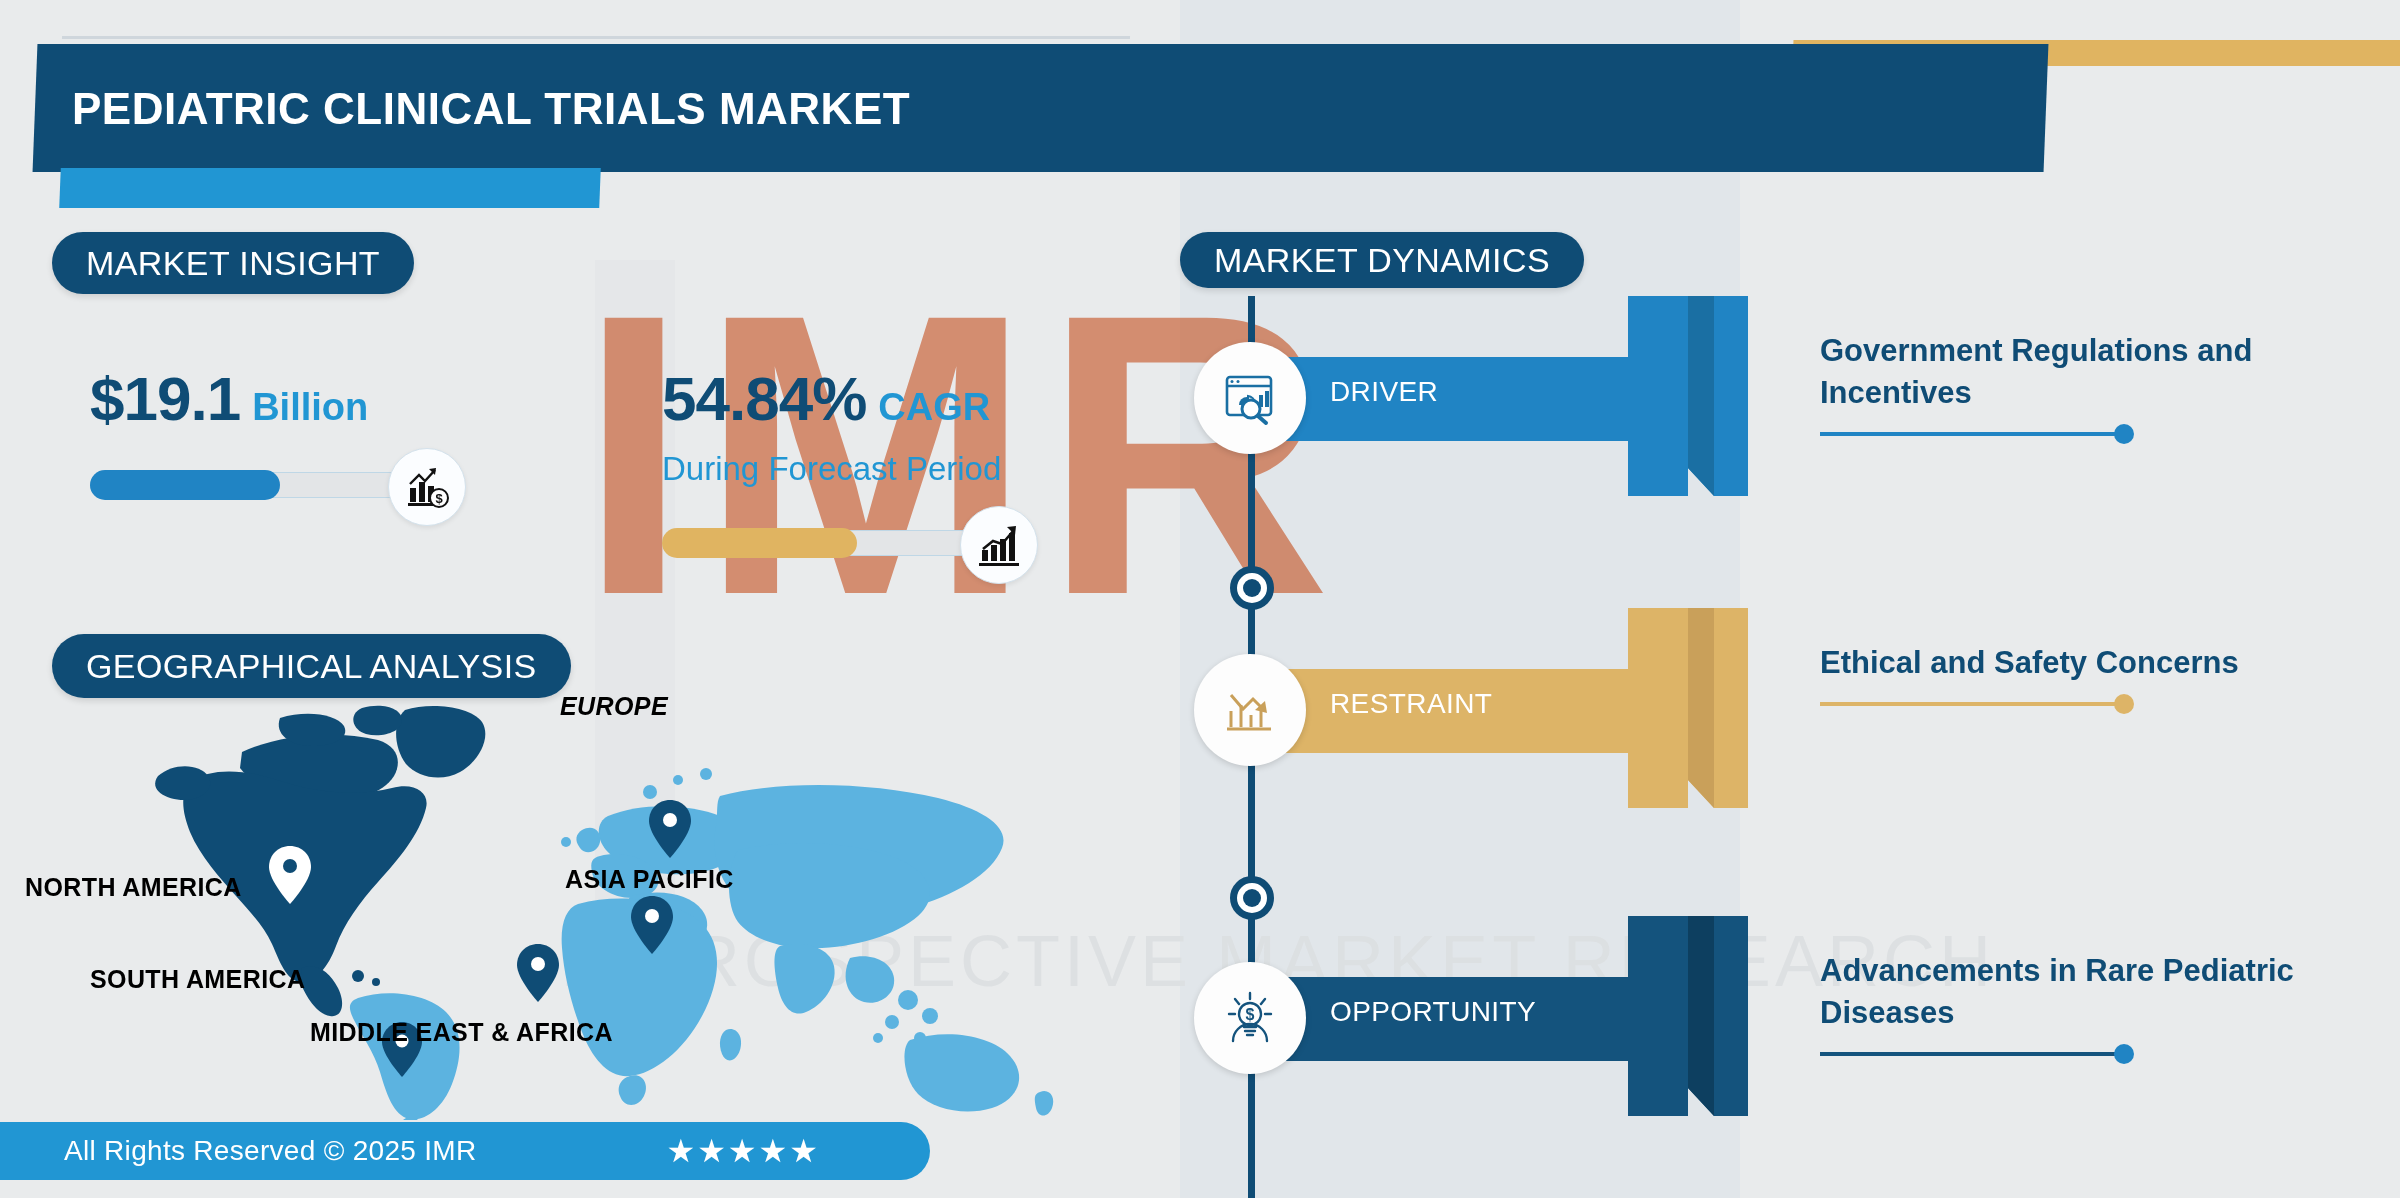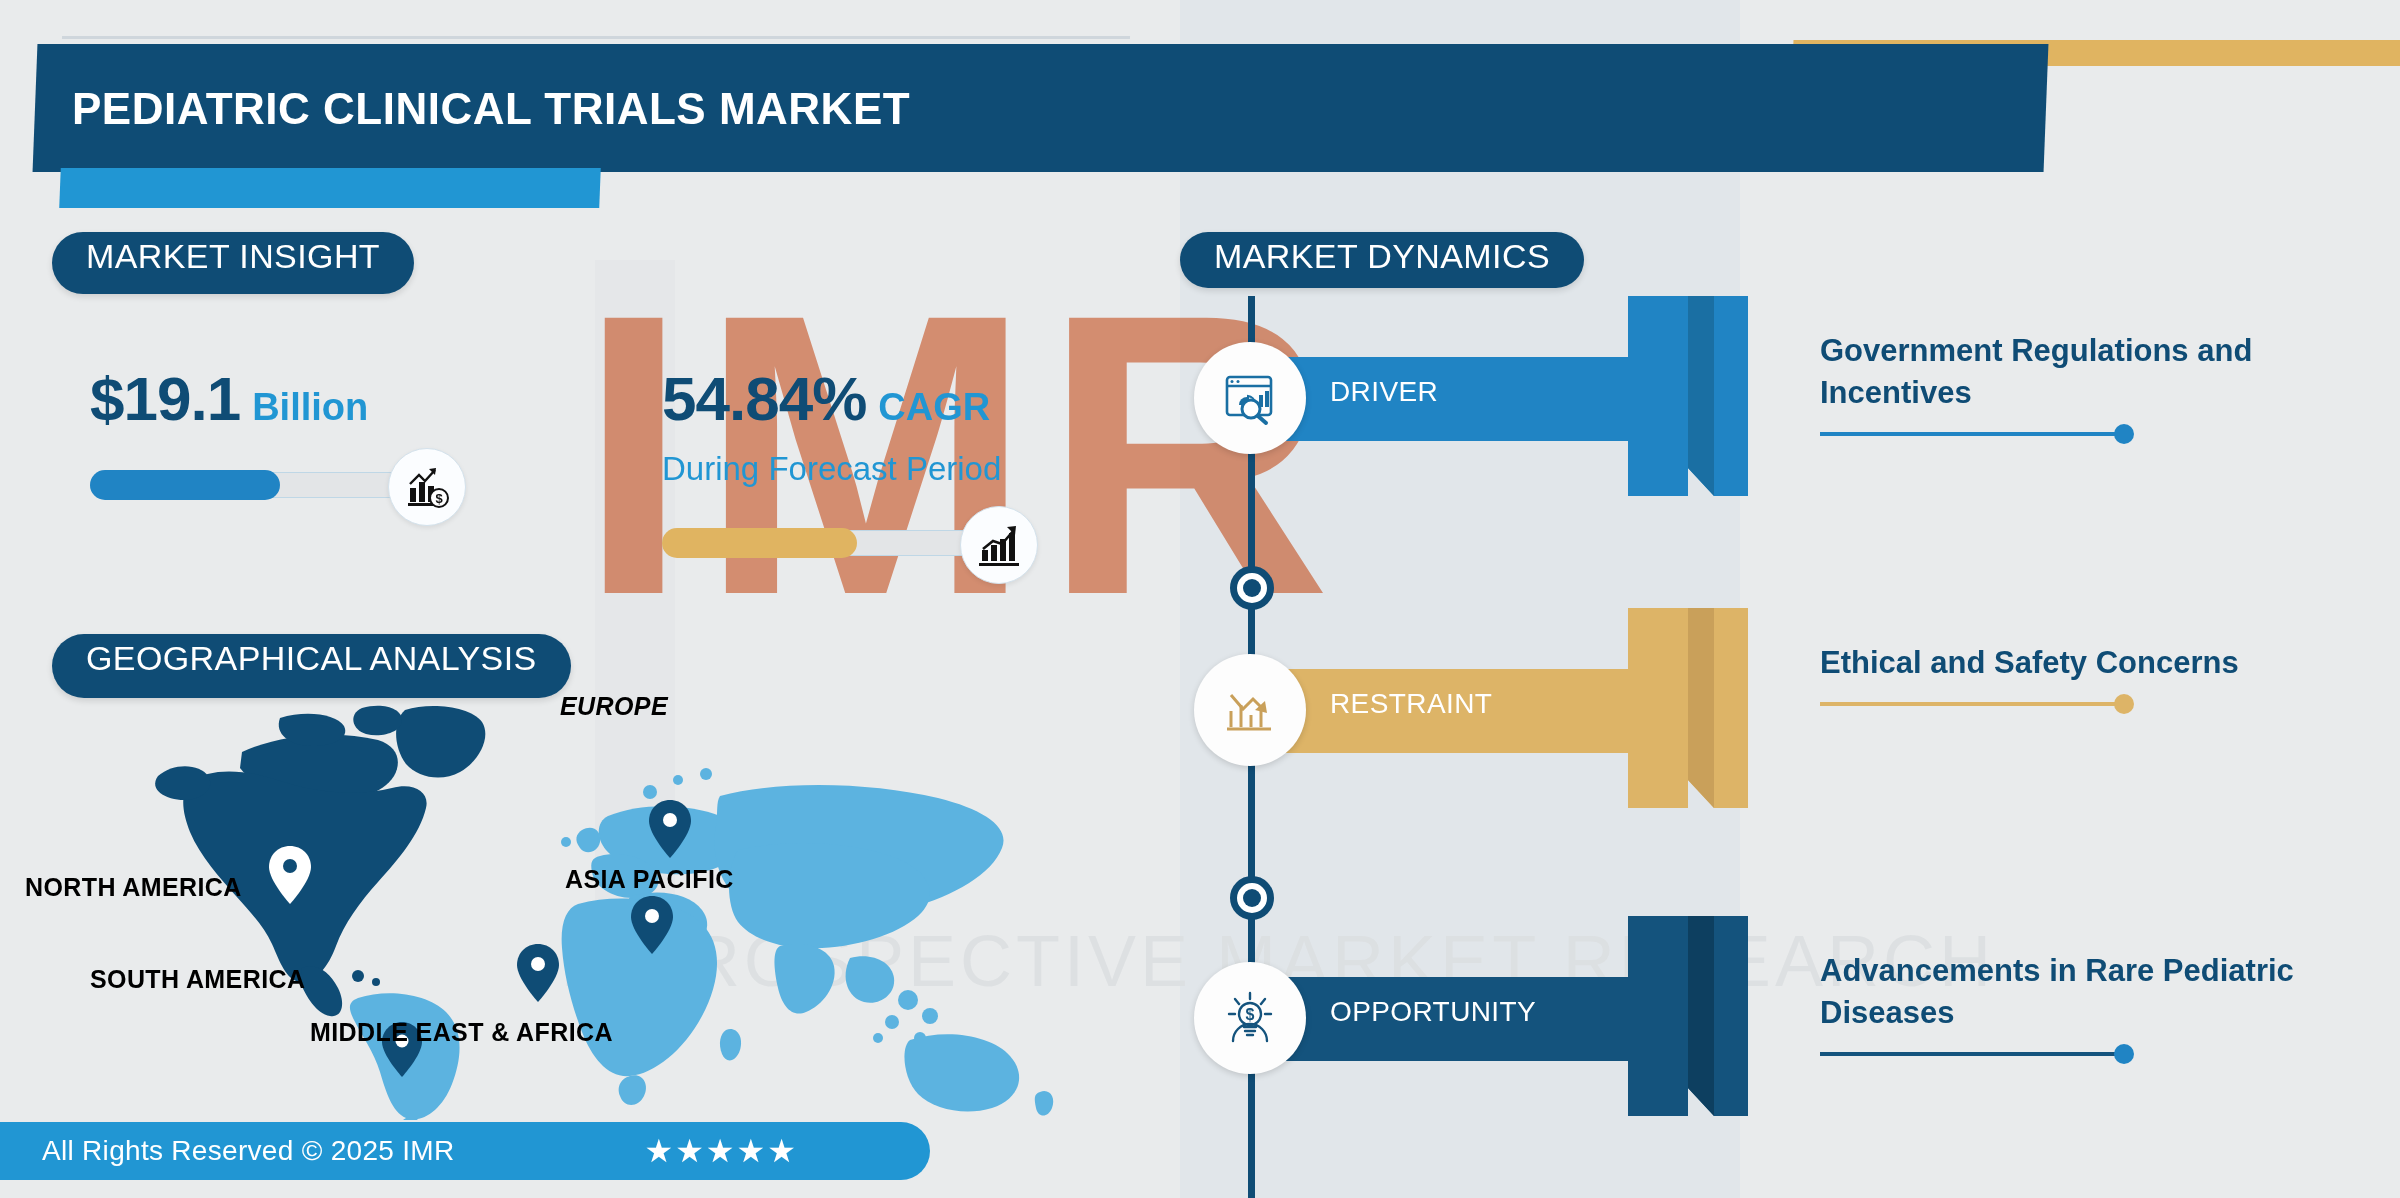--- a/index.html
+++ b/index.html
@@ -50,21 +50,21 @@
   .hdr-title {
     position:absolute; left:72px; top:84px;
     transform:skewX(0deg);
     font-size:44px; font-weight:bold; letter-spacing:.5px;
     color:#ffffff; white-space:nowrap;
   }
 
   
   .pill {
     position:absolute; background:#0f4c75; color:#fff;
-    border-radius:40px; display:flex; 
+    border-radius:40px; display:flex; align-items:center;
     padding:5px 34px; font-size:34px; font-weight:500; letter-spacing:.4px;
     box-shadow:0 3px 6px rgba(0,0,0,.12);
     white-space:nowrap;
   }
   #pill-insight  { left:52px;  top:232px; height:62px; }
   #pill-geo      { left:52px;  top:634px; height:64px; }
   #pill-dynamics { left:1180px;top:232px; height:56px; }
 
   
   .stat { position:absolute; }
@@ -168,21 +168,21 @@
     top:-8px; left:294px;
   }
 
   
   #footer {
     position:absolute; left:0; bottom:18px; width:930px; height:58px;
     background:#2196d3; border-top-right-radius:30px; border-bottom-right-radius:30px;
     display:flex; align-items:center;
   }
   #footer-text {
-    margin-left:42px; font-size:28px; color:#fff; font-weight:500;
+    margin-left:64px; font-size:28px; color:#fff; font-weight:500;
     letter-spacing:.3px; white-space:nowrap;
   }
   #footer-stars {
     margin-left:190px; font-size:32px; color:#fff; letter-spacing:2px;
   }
 </style>
 </head>
 <body>
 
 <div id="stage">

